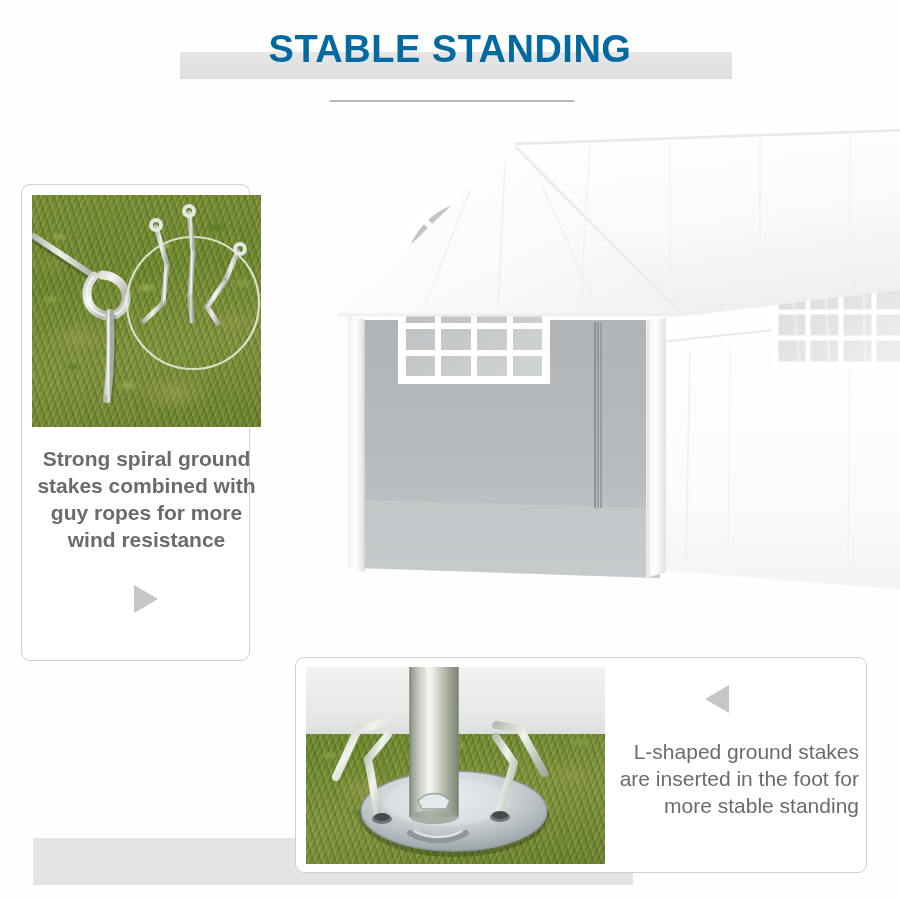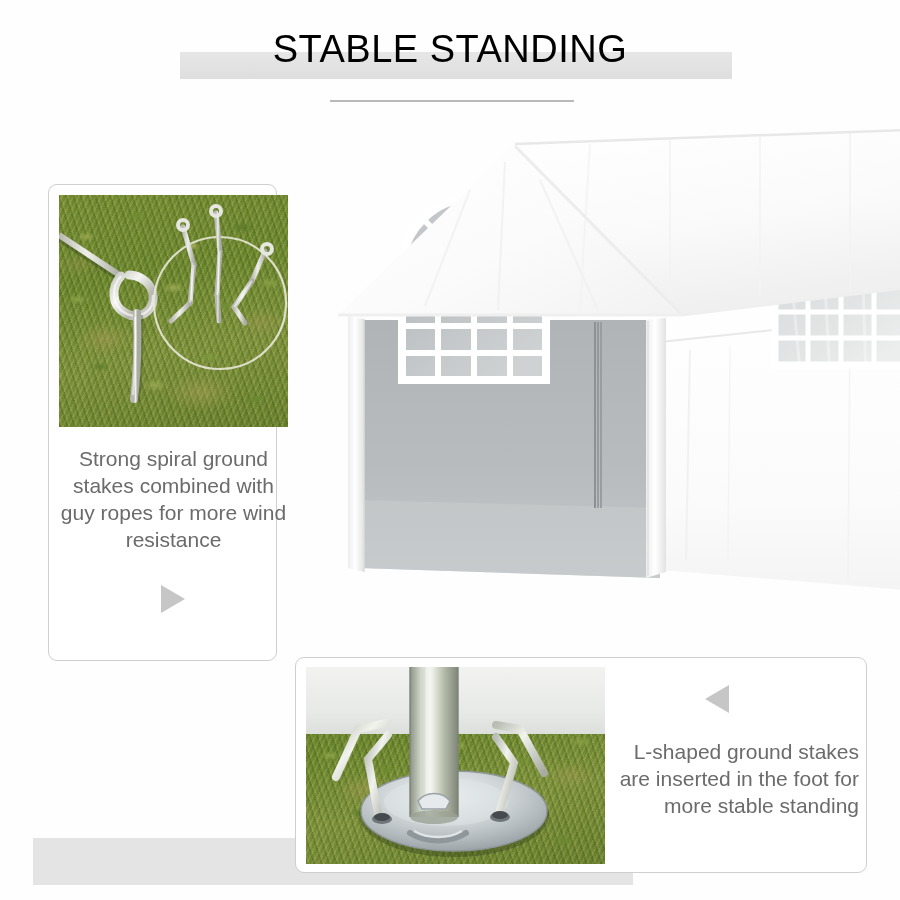--- a/index.html
+++ b/index.html
@@ -30,23 +30,23 @@
     height: 27px;
     background: linear-gradient(to bottom, #e6e6e6 0%, #e2e2e2 60%, #dedede 100%);
   }
   .title-text {
     position: absolute;
     left: 0;
     top: 28px;
     width: 900px;
     text-align: center;
     font-size: 38px;
-    font-weight: normal;
+    font-weight: bold;
     letter-spacing: 0.5px;
-    color: #000000;
+    color: #0369a1;
     font-family: "Liberation Sans", sans-serif;
     white-space: nowrap;
   }
   .title-rule {
     position: absolute;
     left: 330px;
     top: 100px;
     width: 244px;
     height: 2px;
     background: #b9b9b9;
@@ -64,24 +64,25 @@
 
   
   .card {
     position: absolute;
     background: #ffffff;
     border: 1px solid #cfcfcf;
     border-radius: 9px;
     box-sizing: border-box;
   }
   #card-left {
-    left: 48px;
+    left: 21px;
     top: 184px;
     width: 229px;
     height: 477px;
+    font-weight: bold;
   }
   #card-bottom {
     left: 295px;
     top: 657px;
     width: 572px;
     height: 216px;
   }
 
   .photo {
     position: absolute;

